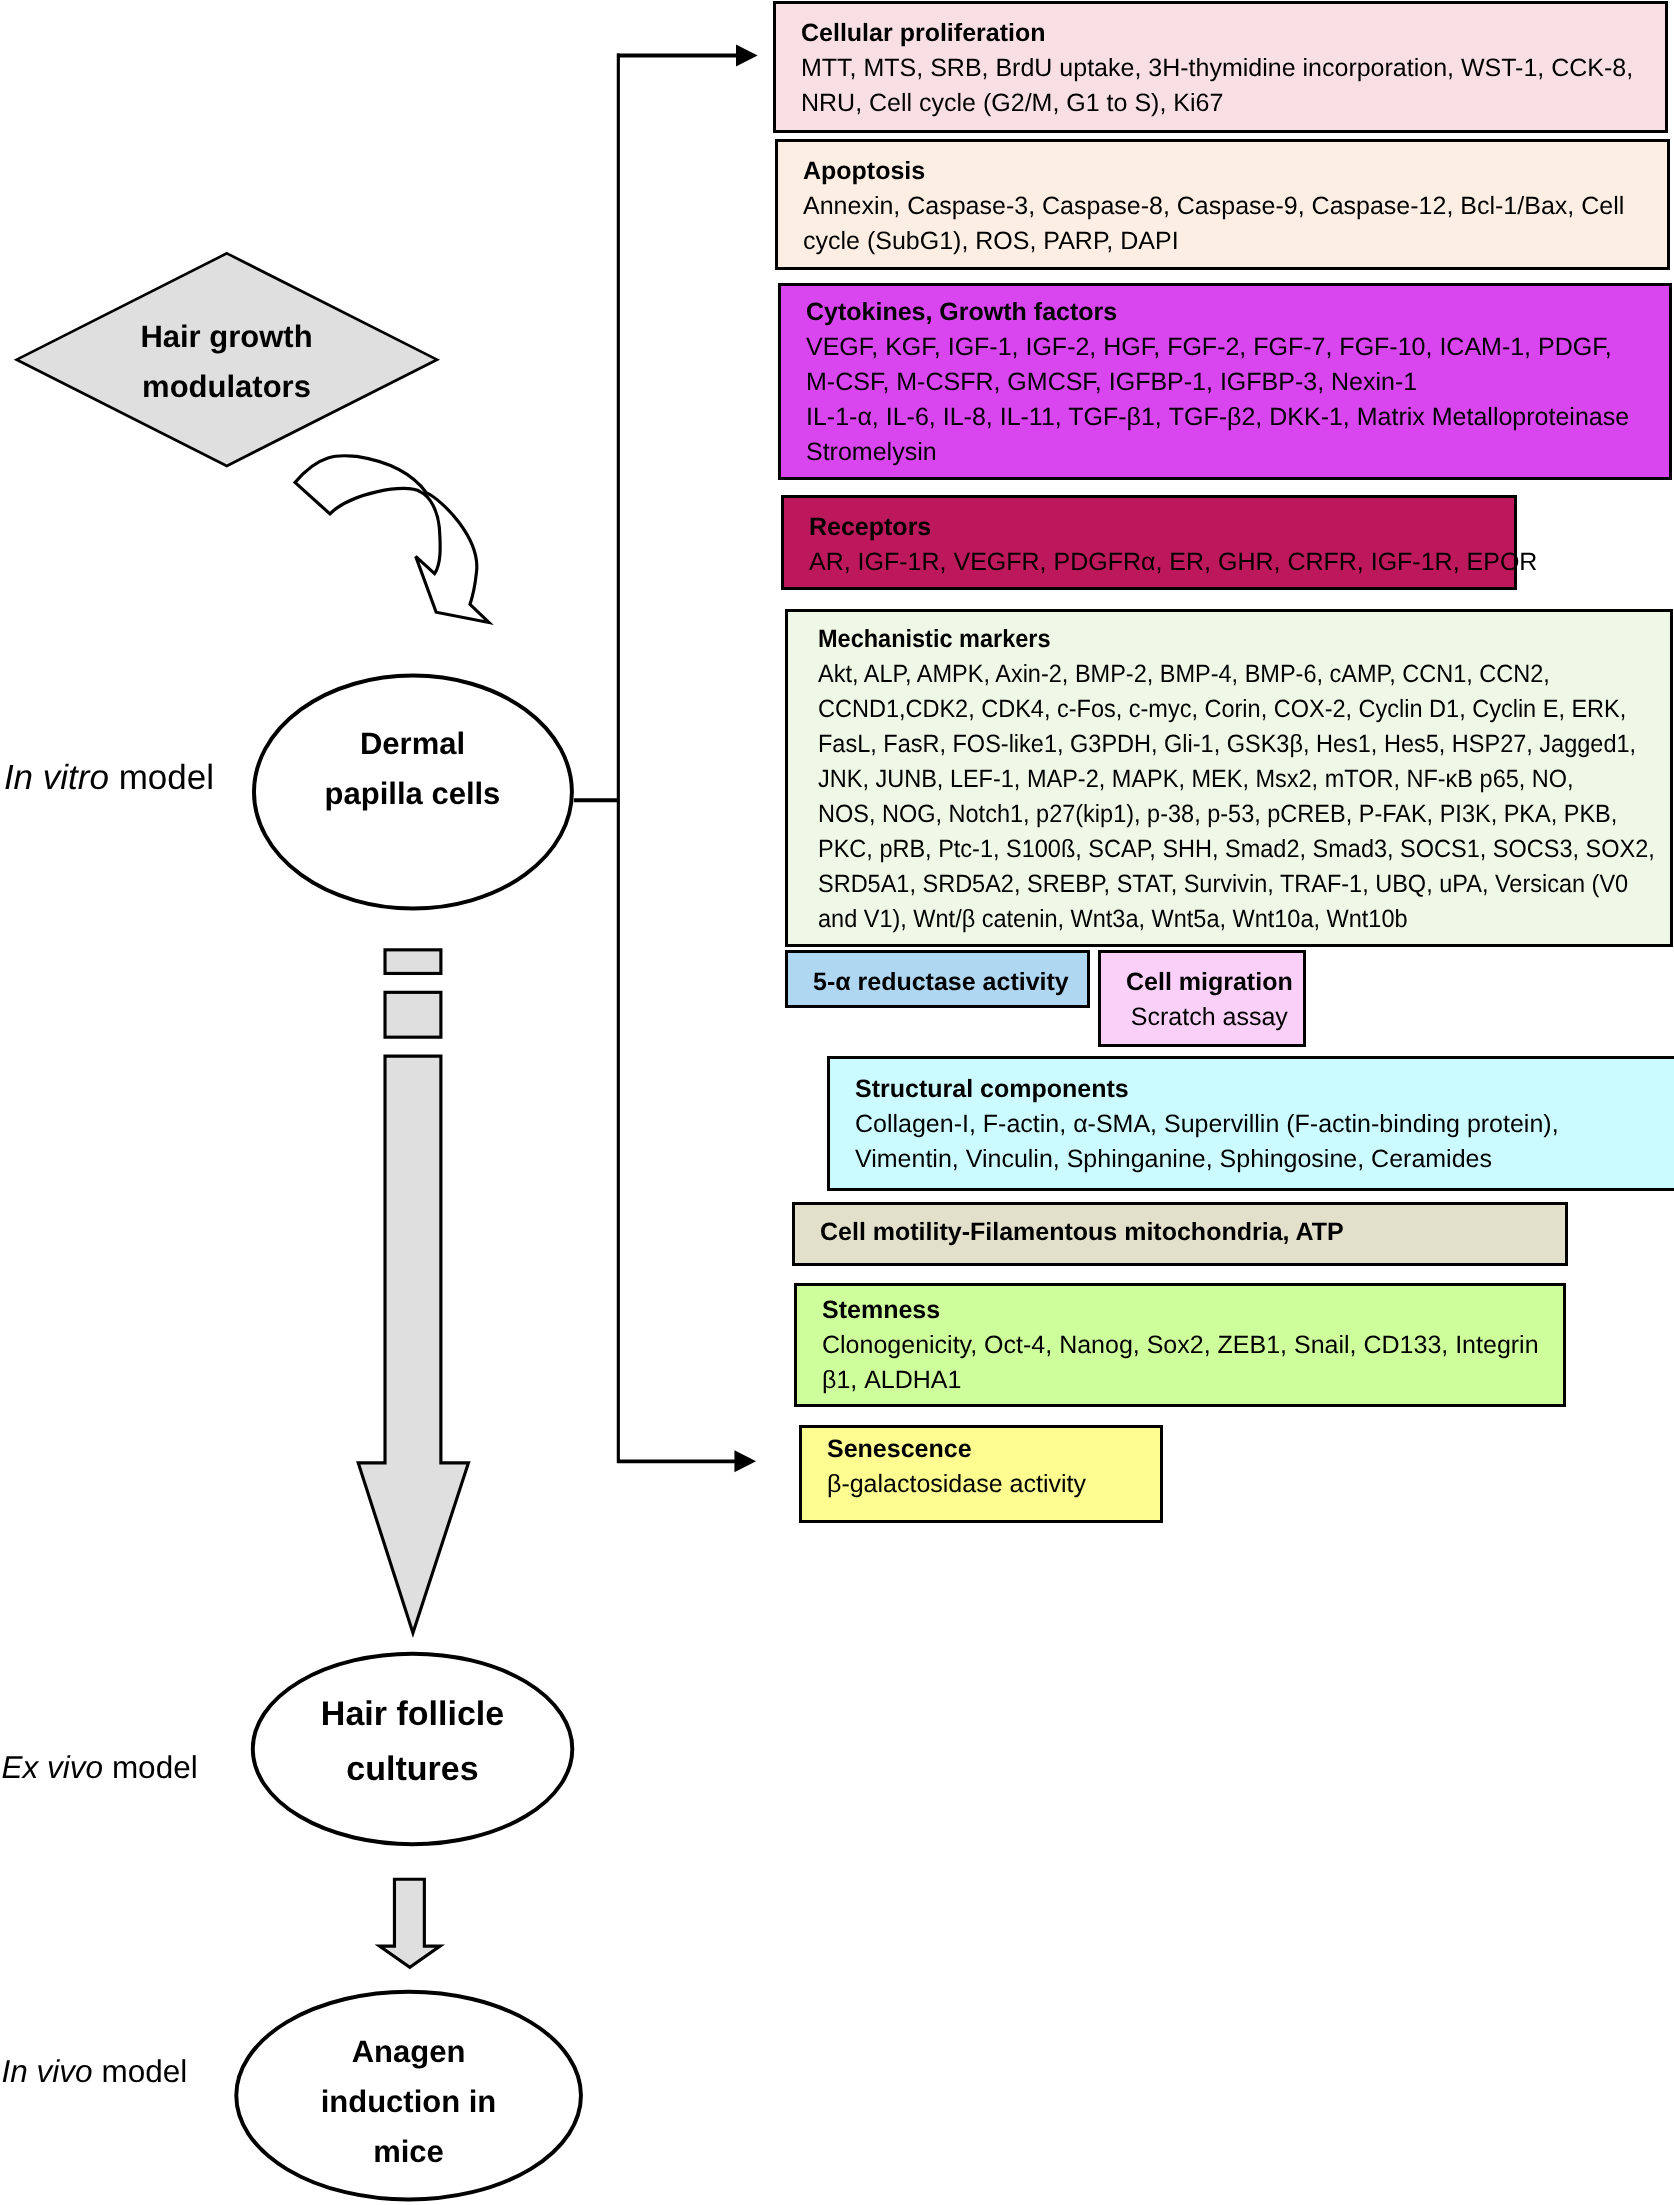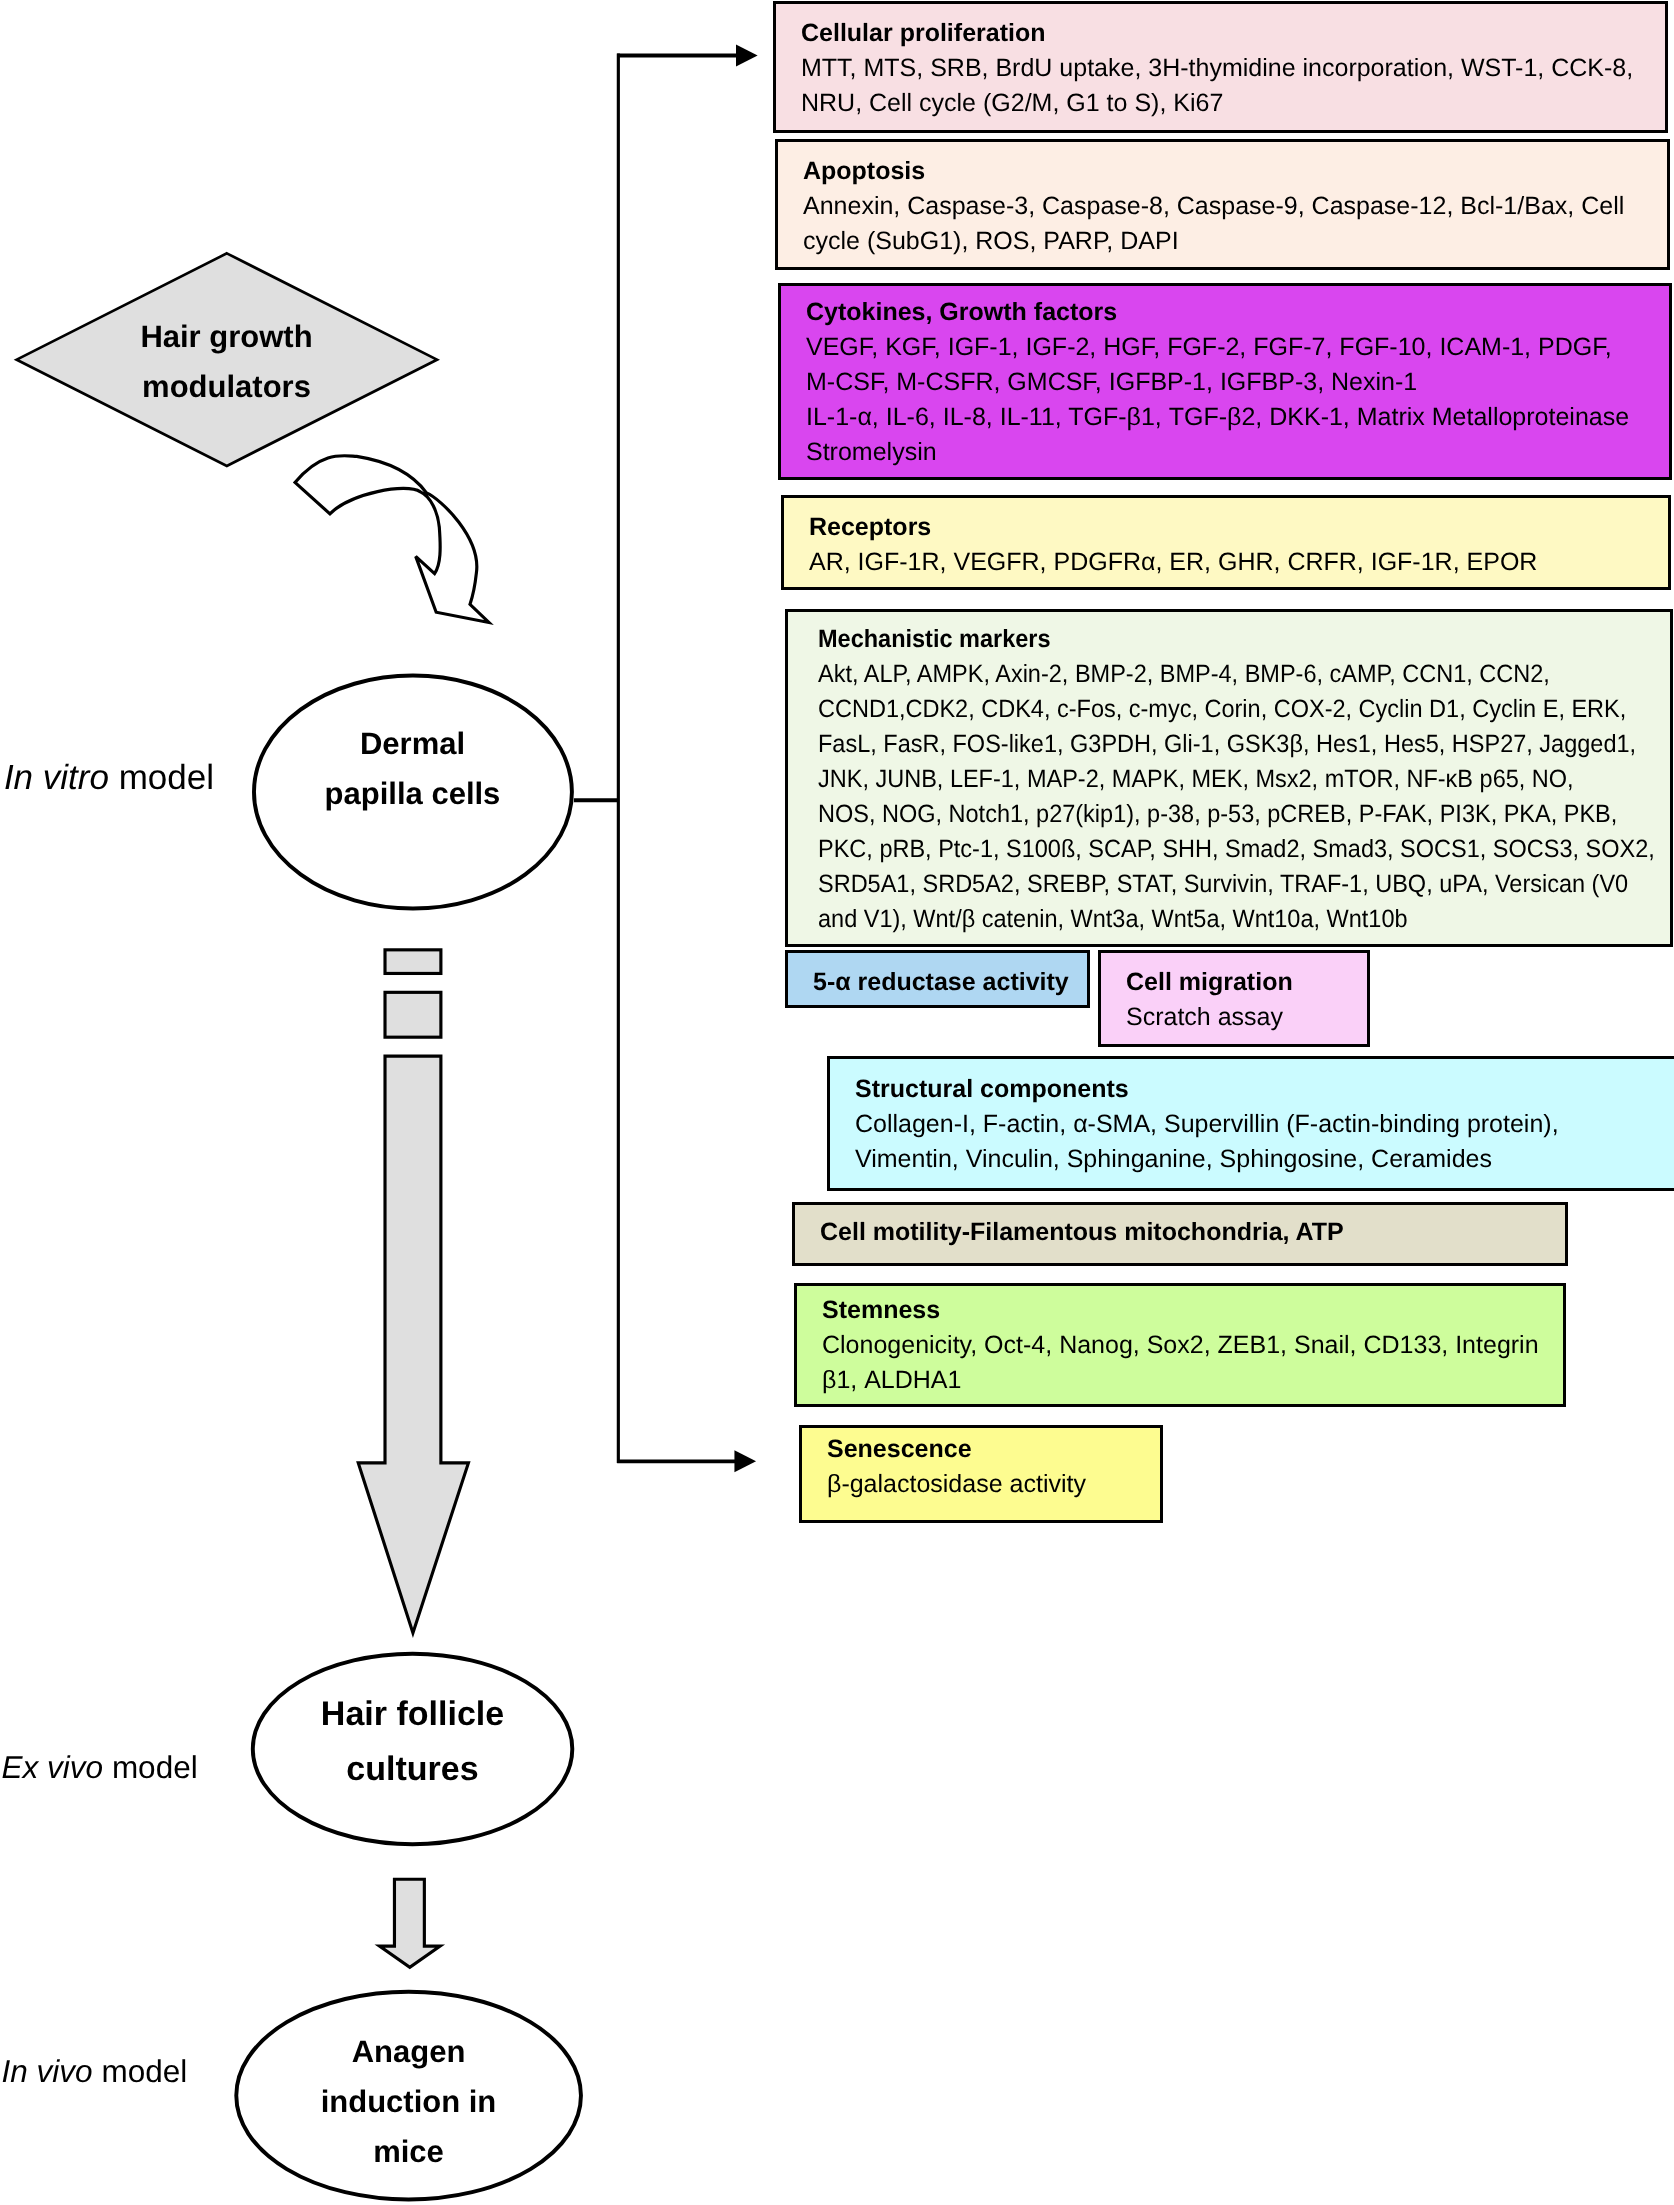--- a/index.html
+++ b/index.html
@@ -114,21 +114,21 @@
 <div class="box" style="left: 778px; top: 283px; width: 894px; height: 197px; background: #d946ef;">
   <div class="txt" style="top:9.4px;">
     <span class="ttl">Cytokines, Growth factors</span>
     <span class="ln">VEGF, KGF, IGF-1, IGF-2, HGF, FGF-2, FGF-7, FGF-10, ICAM-1, PDGF,</span>
     <span class="ln">M-CSF, M-CSFR, GMCSF, IGFBP-1, IGFBP-3, Nexin-1</span>
     <span class="ln">IL-1-α, IL-6, IL-8, IL-11, TGF-β1, TGF-β2, DKK-1, Matrix Metalloproteinase</span>
     <span class="ln">Stromelysin</span>
   </div>
 </div>
 
-<div class="box" style="left: 781px; top: 495px; width: 890px; height: 95px; background: #fef9c3;">
+<div class="box" style="left: 781px; top: 495px; width: 736px; height: 95px; background: #be185d;">
   <div class="txt">
     <span class="ttl">Receptors</span>
     <span class="ln">AR, IGF-1R, VEGFR, PDGFRα, ER, GHR, CRFR, IGF-1R, EPOR</span>
   </div>
 </div>
 
 <div class="box" style="left: 785px; top: 609px; width: 888px; height: 338px; background: rgb(239, 247, 230);">
   <div class="txt" style="left:30px;top:10.2px;transform:scaleX(0.94);">
     <span class="ttl">Mechanistic markers</span>
     <span class="ln">Akt, ALP, AMPK, Axin-2, BMP-2, BMP-4, BMP-6, cAMP, CCN1, CCN2,</span>
@@ -141,21 +141,21 @@
     <span class="ln">and V1), Wnt/β catenin, Wnt3a, Wnt5a, Wnt10a, Wnt10b</span>
   </div>
 </div>
 
 <div class="box" style="left: 785px; top: 950px; width: 305px; height: 58px; background: rgb(175, 215, 242);">
   <div class="txt">
     <span class="ttl">5-α reductase activity</span>
   </div>
 </div>
 
-<div class="box" style="left: 1098px; top: 950px; width: 272px; height: 97px; background: rgb(250, 208, 248);">
+<div class="box" style="left: 1098px; top: 950px; width: 208px; height: 97px; background: rgb(250, 208, 248); text-align: center;">
   <div class="txt">
     <span class="ttl">Cell migration</span>
     <span class="ln">Scratch assay</span>
   </div>
 </div>
 
 <div class="box" style="left: 787px; top: 1056px; width: 885px; height: 135px; background: rgb(203, 251, 255); margin-left: 40px;">
   <div class="txt" style="top:12.6px;">
     <span class="ttl">Structural components</span>
     <span class="ln">Collagen-I, F-actin, α-SMA, Supervillin (F-actin-binding protein),</span>

